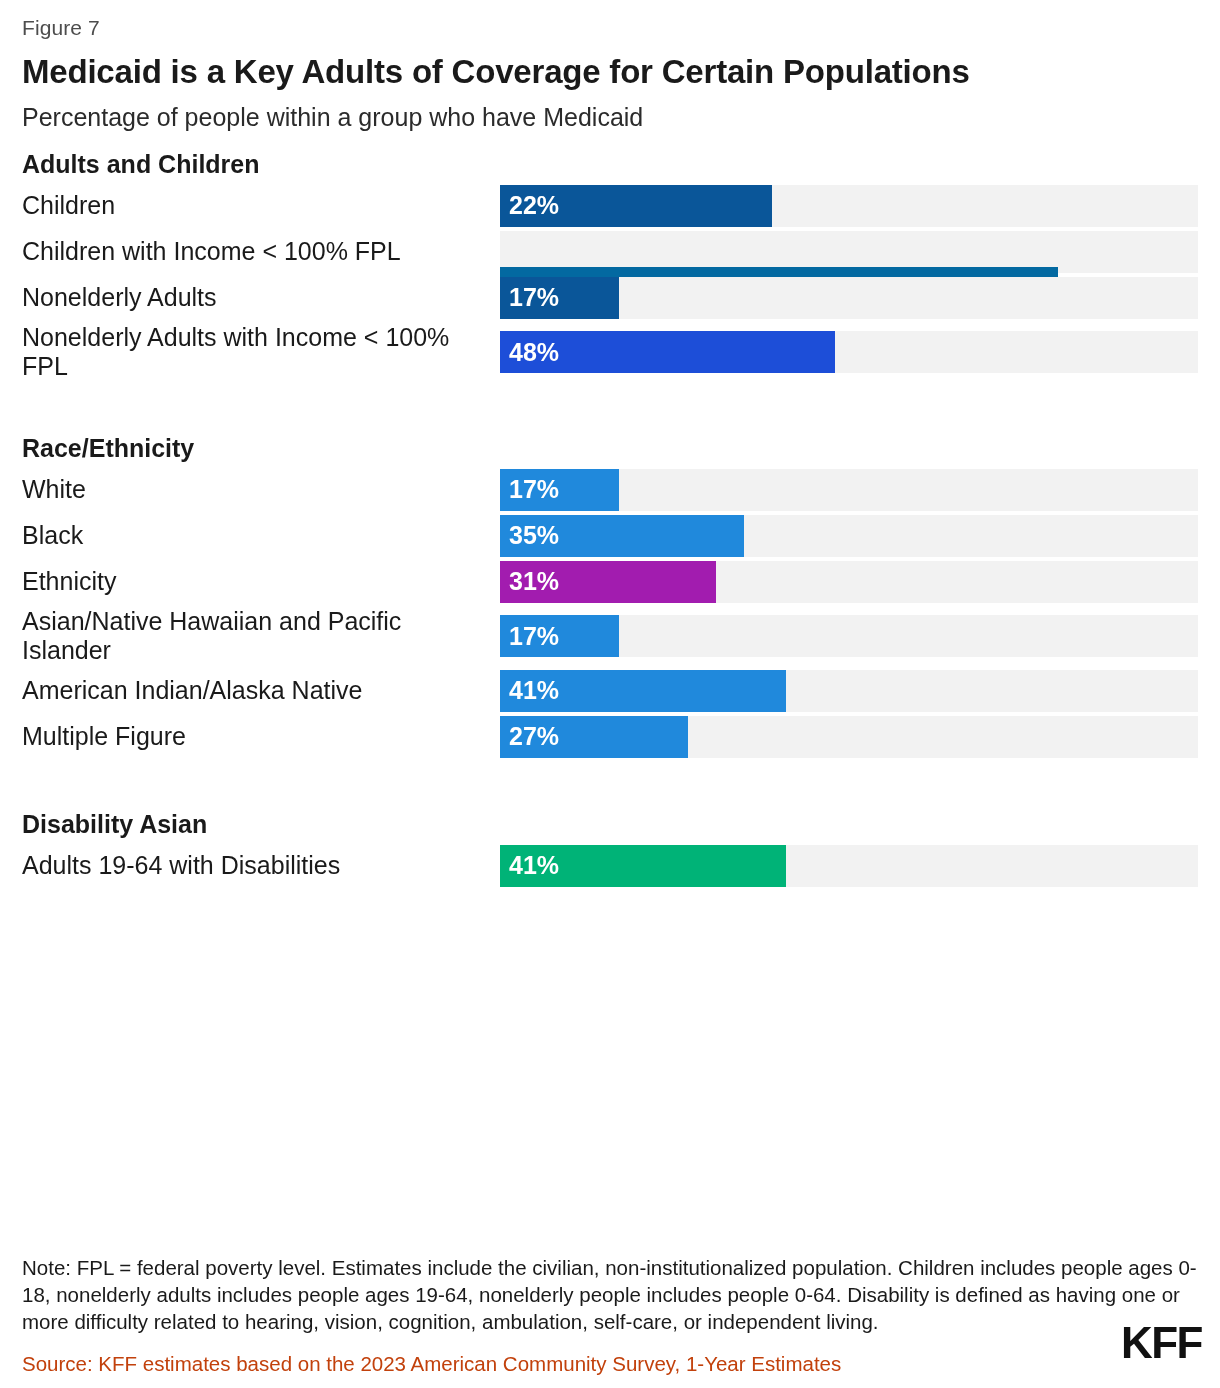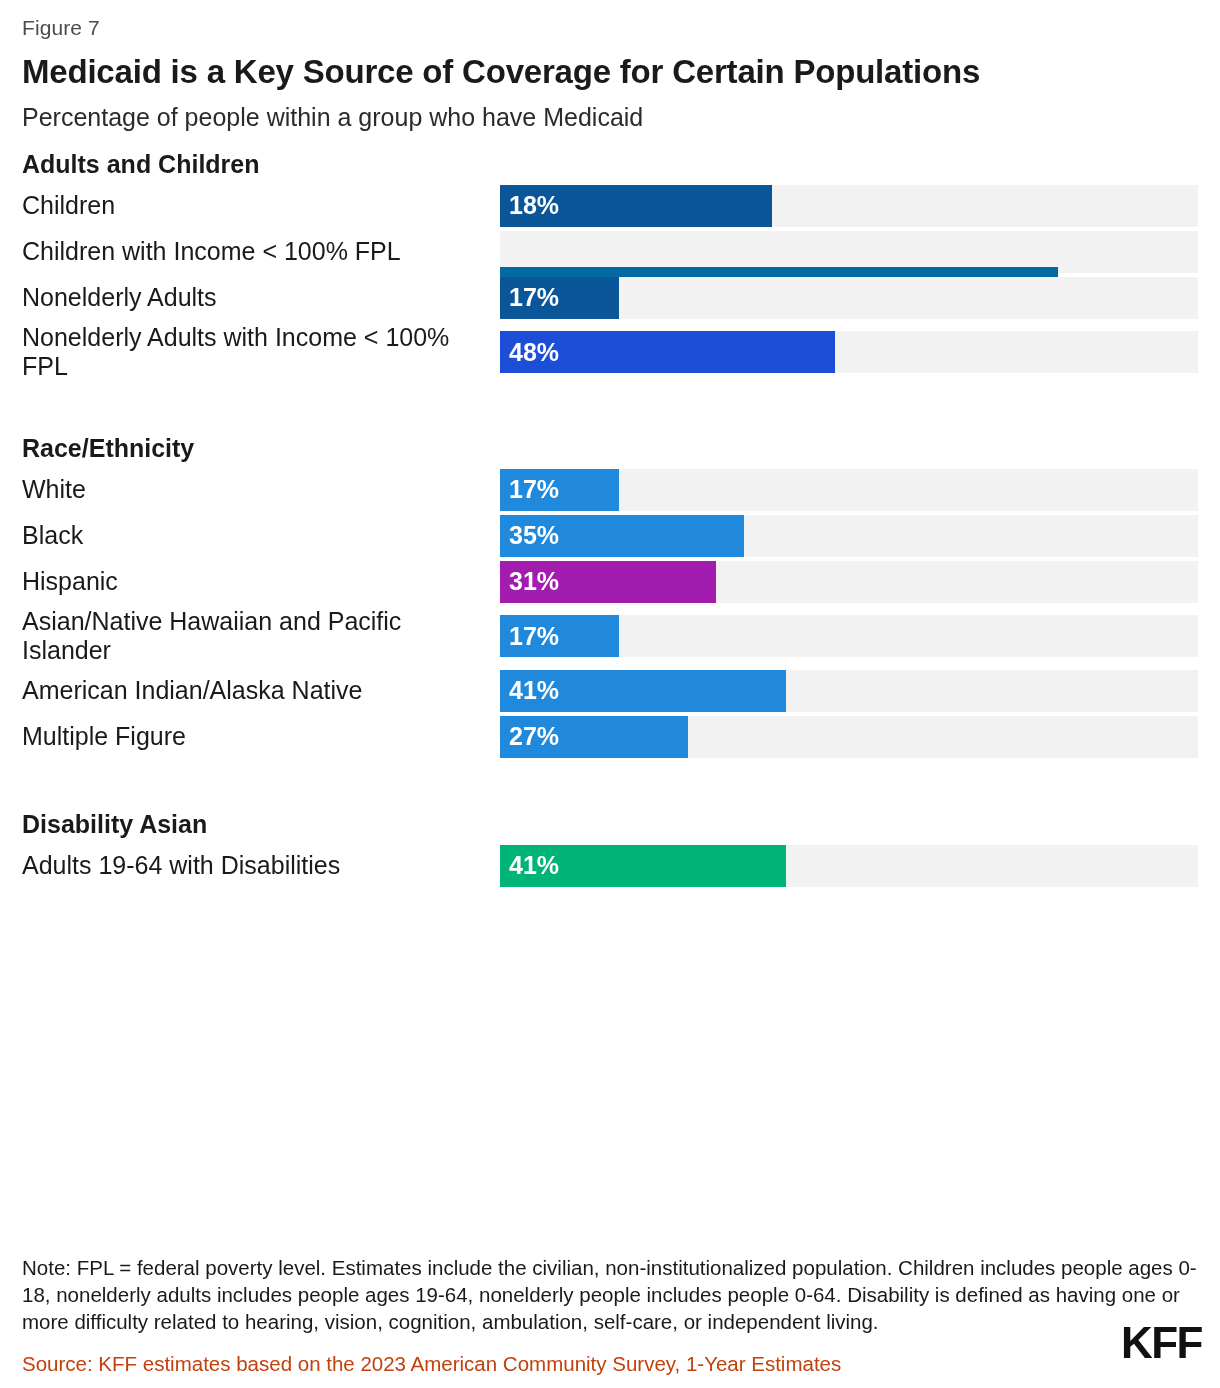--- a/index.html
+++ b/index.html
@@ -118,31 +118,31 @@
     color: #111111;
     font-family: "Liberation Sans", sans-serif;
   }
 </style>
 </head>
 <body>
 
 <div class="page">
 
   <div class="figure-label">Figure 7</div>
-  <div class="title">Medicaid is a Key Source of Coverage for Certain Populations</div>
+  <div class="title">Medicaid is a Key Adults of Coverage for Certain Populations</div>
   <div class="subtitle">Percentage of people within a group who have Medicaid</div>
 
   <div class="section-head">Adults and Children</div>
   <div class="rows">
 
     <div class="row">
       <div class="row-label">Children</div>
       <div class="track">
         <div class="bar" style="width:39%;background:#0a5699;">
-          <span class="bar-value">18%</span>
+          <span class="bar-value">22%</span>
         </div>
       </div>
     </div>
 
     <div class="row">
       <div class="row-label">Children with Income &lt; 100% FPL</div>
       <div class="track">
         <div class="bar" style="width:80%;background:#0369a1;margin-top:36px;">
           <span class="bar-value">80%</span>
         </div>
@@ -185,21 +185,21 @@
     <div class="row">
       <div class="row-label">Black</div>
       <div class="track">
         <div class="bar" style="width:35%;background:#2089dc;">
           <span class="bar-value">35%</span>
         </div>
       </div>
     </div>
 
     <div class="row">
-      <div class="row-label">Hispanic</div>
+      <div class="row-label">Ethnicity</div>
       <div class="track">
         <div class="bar" style="width:31%;background:#a21caf;">
           <span class="bar-value">31%</span>
         </div>
       </div>
     </div>
 
     <div class="row">
       <div class="row-label">Asian/Native Hawaiian and Pacific Islander</div>
       <div class="track">

